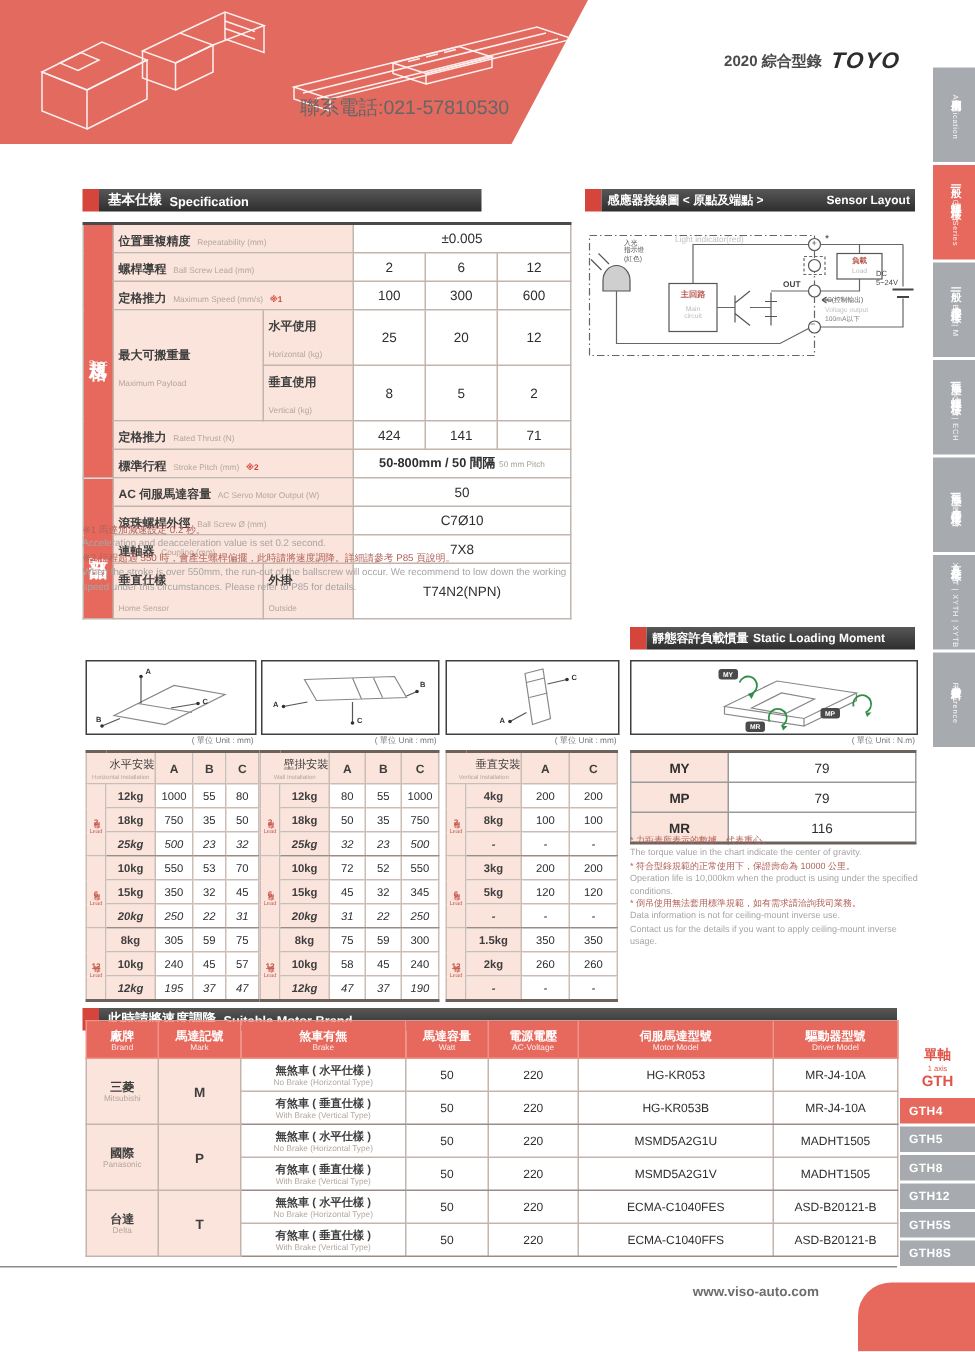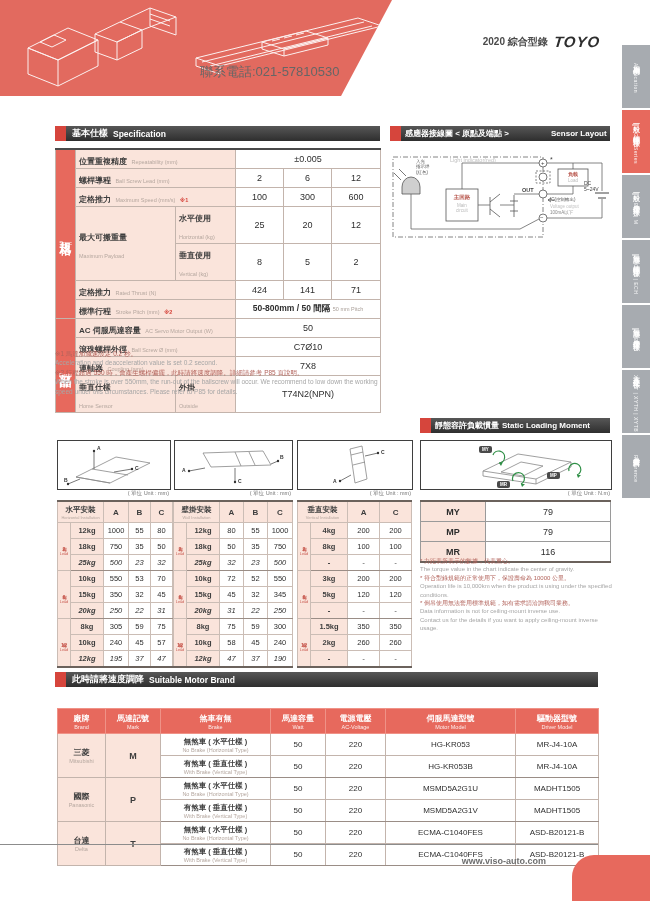--- a/index.html
+++ b/index.html
@@ -61,21 +61,21 @@
   .slabel{position:absolute;line-height:1.2;}
 
   
   .diag{border:1px solid #3f3f3f;background:#fff;}
   .unit-cap{font-size:5.5px;color:#777;text-align:right;}
 
   
   .otable{table-layout:fixed;border:1px solid #6b625c;border-top-width:2px;border-bottom-width:2px;}
   .otable th,.otable td{border:1px solid #cbbdb5;padding:0;text-align:center;overflow:hidden;}
   .otable th{background:#fae4db;height:20px;}
-  .oname .oz{display:block;font-size:7.5px;font-weight:bold;color:#3e3e3e;}
+  .oname .oz{display:block;font-size:7.5px;font-weight:normal;color:#3e3e3e;text-align:right;}
   .oname .oe{display:block;font-size:4px;color:#b5a79f;font-weight:normal;}
   .ocol{font-size:8px;color:#3e3e3e;}
   .otable td{height:15px;font-size:7.5px;}
   .okg{background:#fae4db;font-weight:bold;color:#3e3e3e;font-size:7.5px;}
   .olead{background:#fae4db;color:#c85a50;}
   .olead .lzv{writing-mode:vertical-rl;text-orientation:upright;font-size:4.5px;display:inline-block;line-height:1;}
   .olead .ln{display:block;font-size:5.5px;font-weight:bold;}
   .olead .lev{display:block;font-size:3.8px;}
   .otable tr.gend td{border-bottom:1px solid #9a8d86;font-style:italic;}
   .oval{background:#fff;color:#2e2e2e;}
@@ -83,21 +83,21 @@
   
   .mtable{left:420px;top:500px;width:190px;table-layout:fixed;
           border:1px solid #6b625c;border-top-width:2px;border-bottom-width:2px;}
   .mtable td{border:1px solid #9a9a9a;height:17px;text-align:center;}
   .mtable td.ml{background:#fae4db;font-weight:bold;font-size:9px;color:#2e2e2e;}
   .mtable td.mv{font-size:9px;color:#2e2e2e;}
   .moment-notes{left:420px;top:557px;width:196px;}
   .moment-notes div{font-size:6px;line-height:1.4;}
 
   
-  .motor-table{left:57px;top:708px;width:541px;table-layout:fixed;
+  .motor-table{left:57px;top:680px;width:541px;table-layout:fixed;
                border:1px solid #4a4a4a;padding-left:20px;}
   .motor-table th{background:#e7695d;border:1px solid #ef9287;height:24px;padding:0;}
   .motor-table th .hz{display:block;font-size:8px;font-weight:bold;color:#fff;}
   .motor-table th .he{display:block;font-size:5.5px;font-weight:normal;color:rgba(255,255,255,.88);}
   .motor-table td{border:1px solid #c3b4ac;height:21px;text-align:center;padding:0 2px;overflow:hidden;}
   .mbrand{background:#fae4db;}
   .mbrand .mbz{display:block;font-size:8px;font-weight:bold;color:#3e3e3e;}
   .mbrand .mbe{display:block;font-size:5.5px;color:#b5a79f;}
   .mmark{background:#fae4db;font-size:9px;font-weight:bold;color:#3e3e3e;}
   .mbrake .brz{display:block;font-size:7.5px;font-weight:bold;color:#3e3e3e;}
@@ -180,21 +180,21 @@
       <div class="side-tab">
         <span class="tab-zh">直交仕樣</span>
         <span class="tab-en">XYGT | XYTH | XYTB</span>
       </div>
       <div class="side-tab">
         <span class="tab-zh">參考資料</span>
         <span class="tab-en">Reference</span>
       </div>
     </div>
 
-  <div class="abs sec-head" style="left:55px;top:126px;width:325px;">
+  <div class="abs sec-head" style="left:55px;top:126px;width:266px;">
     <span class="sq"></span>
     <span class="bar">
         <span class="tzh">基本仕樣</span>
         <span class="ten">Specification</span>
       </span>
   </div>
 
   <table class="abs spec-table">
     <colgroup>
         <col style="width:20px">
@@ -775,18 +775,33 @@
             <span class="bre">With Brake (Vertical Type)</span>
           </td>
           <td class="mval">50</td>
           <td class="mval">220</td>
           <td class="mval">ECMA-C1040FFS</td>
           <td class="mval">ASD-B20121-B</td>
         </tr>
       </tbody>
   </table>
 
+  <div class="abs gth-nav">
+    <div class="gth-head">
+      <span class="gz">單軸</span>
+      <span class="gs">1 axis</span>
+      <span class="gm">GTH</span>
+    </div>
+    <div>
+        <div class="gth-item active">GTH4</div>
+        <div class="gth-item">GTH5</div>
+        <div class="gth-item">GTH8</div>
+        <div class="gth-item">GTH12</div>
+        <div class="gth-item">GTH5S</div>
+        <div class="gth-item">GTH8S</div>
+      </div>
+  </div>
 
   <div class="abs divider"></div>
   <div class="abs url">www.viso-auto.com</div>
   <div class="abs corner"></div>
 
 </div>
 
 </body></html>

